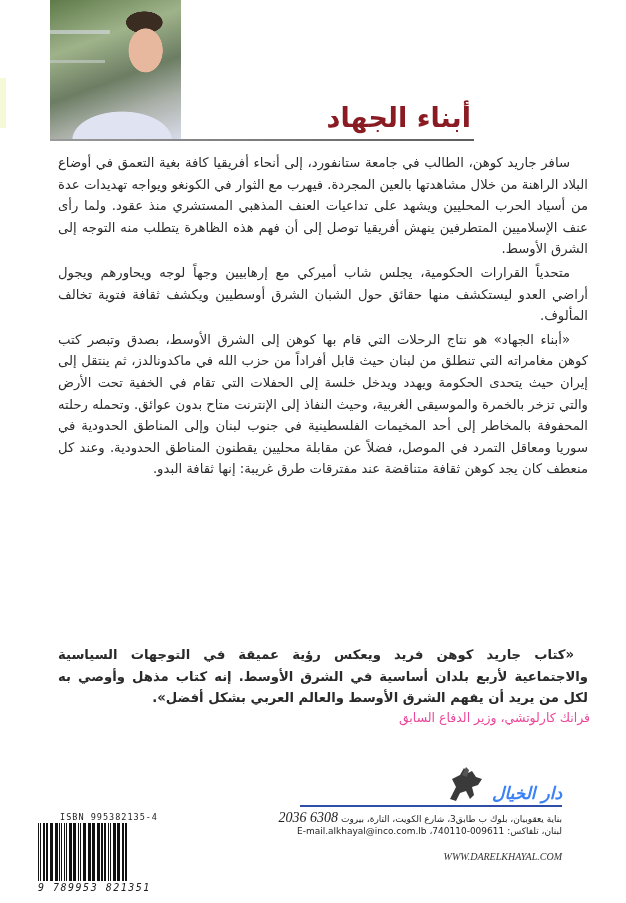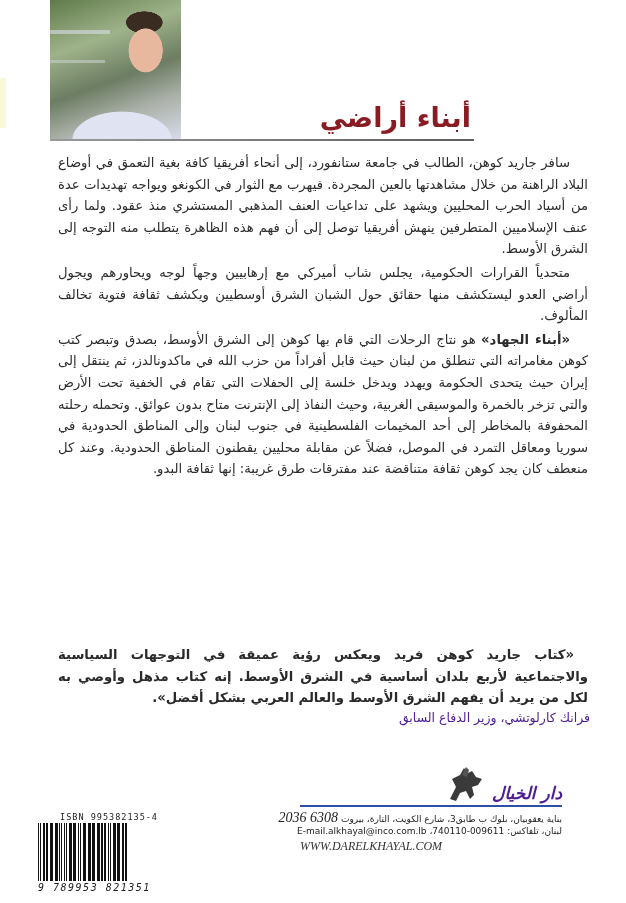--- a/index.html
+++ b/index.html
@@ -25,57 +25,57 @@
     }
     .rule {
       position: absolute; left: 50px; top: 139px; width: 424px; height: 2px;
       background: linear-gradient(90deg, #9a9a9a, #5d5d5d);
     }
     .body-text {
       position: absolute; left: 58px; top: 152px; width: 530px;
       direction: rtl; text-align: justify; font-size: 13.2px; line-height: 21.6px; color: #2c2c2c;
     }
     .body-text p { margin: 0 0 2px 0; text-indent: 18px; }
-    .body-text .lead-bold { font-weight: bold; }
+    .body-text .lead-bold { font-weight: normal; }
     .quote {
       position: absolute; left: 58px; top: 644px; width: 530px; direction: rtl; text-align: justify;
       font-size: 13.2px; line-height: 21.6px; font-weight: bold; color: #2a2a2a;
     }
     .quote p { margin: 0; text-indent: 14px; }
     .attribution {
       position: absolute; right: 36px; top: 710px; direction: rtl;
-      font-size: 12.5px; color: #4c1d95;
+      font-size: 12.5px; color: #ec4899;
     }
     .barcode-wrap { position: absolute; left: 38px; top: 812px; width: 120px; }
     .isbn-label { font-family: "DejaVu Sans Mono", monospace; font-size: 8.5px; text-align: right; letter-spacing: 1px; color:#222; }
     .bars { height: 58px; margin-top: 1px; display: flex; align-items: stretch; }
     .bars span { display: block; background: #111; height: 100%; }
     .bar-digits { font-family: "DejaVu Sans Mono", monospace; font-size: 10px; letter-spacing: 1.5px; color:#222; margin-top:1px;font-style:italic; }
     .publisher { position: absolute; left: 300px; top: 765px; width: 262px; }
     .pub-top { display: flex; direction: rtl; align-items: flex-end; gap: 4px; height: 38px; }
-    .pub-logo { font-size: 17px; font-weight: bold; color: #4c1d95; font-style: italic; font-family: "DejaVu Serif", serif; }
+    .pub-logo { font-size: 17px; font-weight: bold; color: #3b82f6; font-style: italic; font-family: "DejaVu Serif", serif; }
     .horse { width: 46px; height: 38px; }
     .pub-name { font-size: 16px; font-weight: bold; color: #1b1b1b; direction: rtl; }
     .pub-rule { height: 2px; background: #2f4ea8; margin: 2px 0 3px 0; }
     .pub-line { direction: rtl; font-size: 9px; color: #222; white-space: nowrap; }
     .pub-line .big { font-family: "Liberation Serif", serif; font-size: 14px; font-style: italic; }
-    .pub-web { text-align: left; font-family: "Liberation Serif", serif; font-style: italic; font-size: 12px; color: #333; margin-top: 3px; }
+    .pub-web { text-align: right; font-family: "Liberation Serif", serif; font-style: italic; font-size: 10px; color: #333; margin-top: 15px; }
     .edge { position:absolute; left:0; top:78px; width:6px; height:50px; background:#f7f8d8; }
   </style>
 </head>
 <body>
 
 <div class="edge"></div>
 
 <div class="photo">
   <div class="stripe"></div>
   <div class="stripe2"></div>
 </div>
 
-<div class="title">أبناء أراضي</div>
+<div class="title">أبناء الجهاد</div>
 <div class="rule"></div>
 
 <div class="body-text">
   <p>سافر جاريد كوهن، الطالب في جامعة ستانفورد، إلى أنحاء أفريقيا كافة بغية التعمق في أوضاع البلاد الراهنة من خلال مشاهدتها بالعين المجردة. فيهرب مع الثوار في الكونغو ويواجه تهديدات عدة من أسياد الحرب المحليين ويشهد على تداعيات العنف المذهبي المستشري منذ عقود. ولما رأى عنف الإسلاميين المتطرفين ينهش أفريقيا توصل إلى أن فهم هذه الظاهرة يتطلب منه التوجه إلى الشرق الأوسط.</p>
   <p>متحدياً القرارات الحكومية، يجلس شاب أميركي مع إرهابيين وجهاً لوجه ويحاورهم ويجول أراضي العدو ليستكشف منها حقائق حول الشبان الشرق أوسطيين ويكشف ثقافة فتوية تخالف المألوف.</p>
   <p><span class="lead-bold">«أبناء الجهاد»</span><span> هو نتاج الرحلات التي قام بها كوهن إلى الشرق الأوسط، بصدق وتبصر كتب كوهن مغامراته التي تنطلق من لبنان حيث قابل أفراداً من حزب الله في ماكدونالدز، ثم ينتقل إلى إيران حيث يتحدى الحكومة ويهدد ويدخل خلسة إلى الحفلات التي تقام في الخفية تحت الأرض والتي تزخر بالخمرة والموسيقى الغربية، وحيث النفاذ إلى الإنترنت متاح بدون عوائق. وتحمله رحلته المحفوفة بالمخاطر إلى أحد المخيمات الفلسطينية في جنوب لبنان وإلى المناطق الحدودية في سوريا ومعاقل التمرد في الموصل، فضلاً عن مقابلة محليين يقطنون المناطق الحدودية. وعند كل منعطف كان يجد كوهن ثقافة متناقضة عند مفترقات طرق غريبة: إنها ثقافة البدو.</span></p>
 </div>
 
 <div class="quote">
   <p>«كتاب جاريد كوهن فريد ويعكس رؤية عميقة في التوجهات السياسية والاجتماعية لأربع بلدان أساسية في الشرق الأوسط. إنه كتاب مذهل وأوصي به لكل من يريد أن يفهم الشرق الأوسط والعالم العربي بشكل أفضل».</p>

